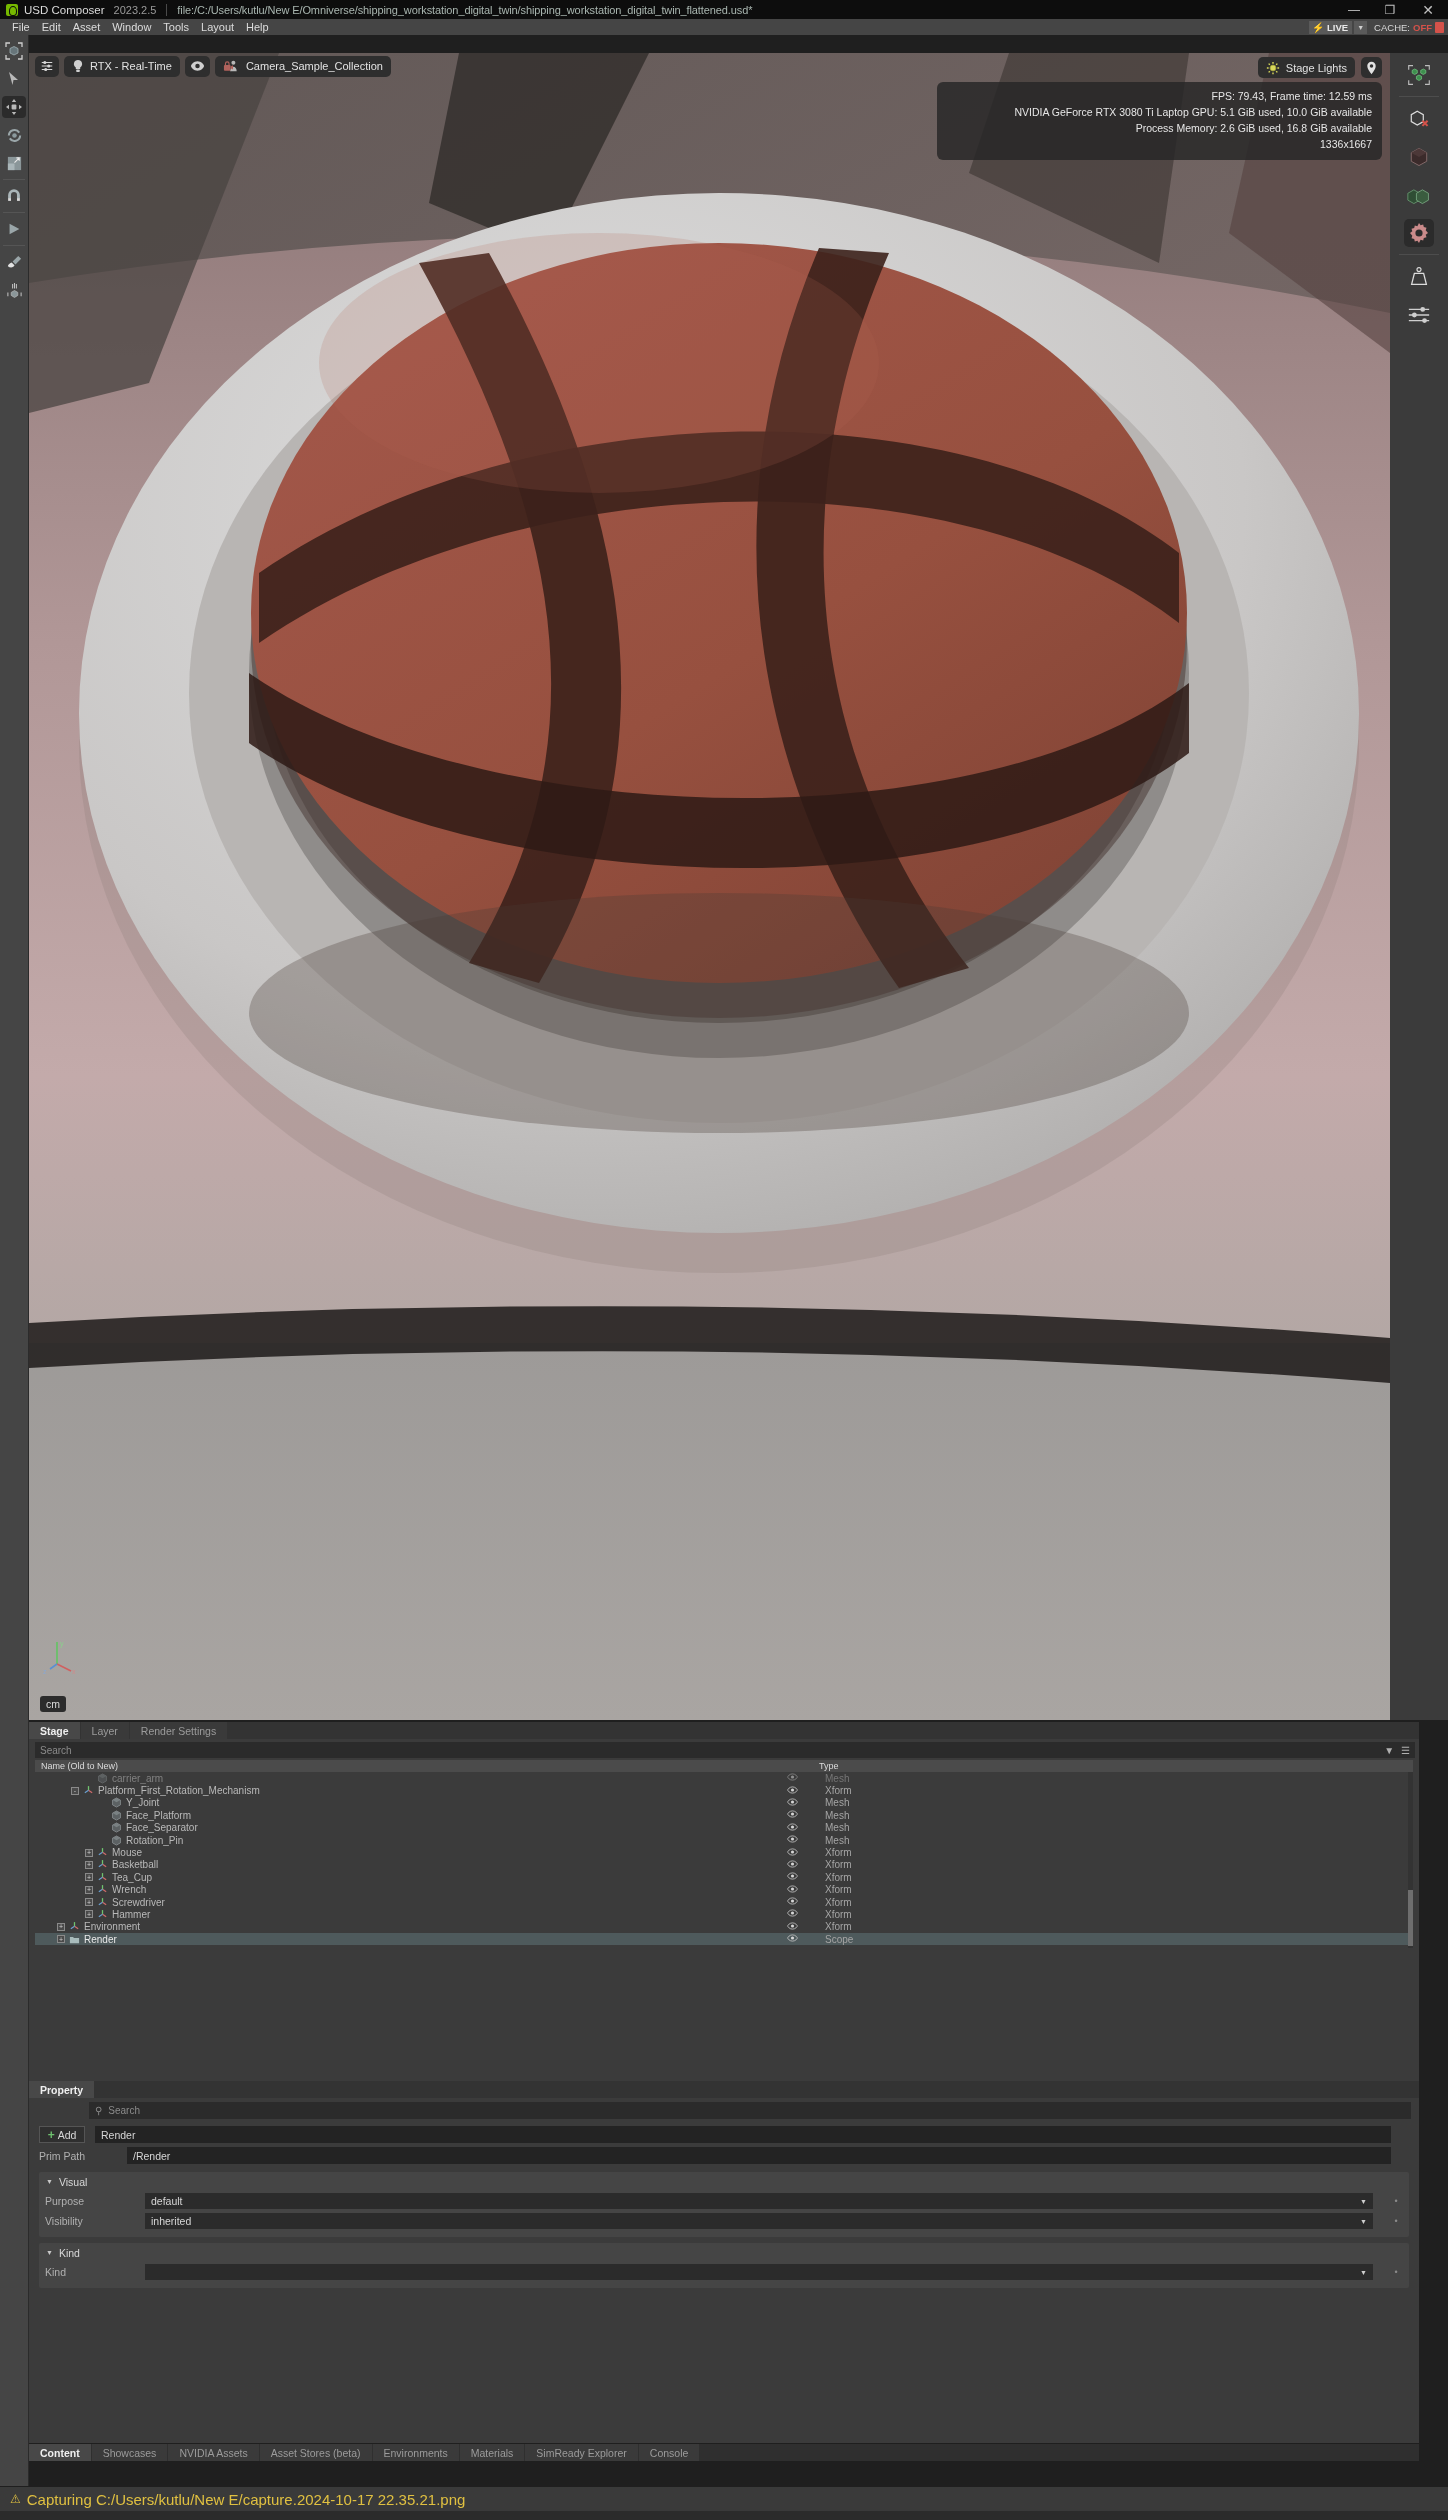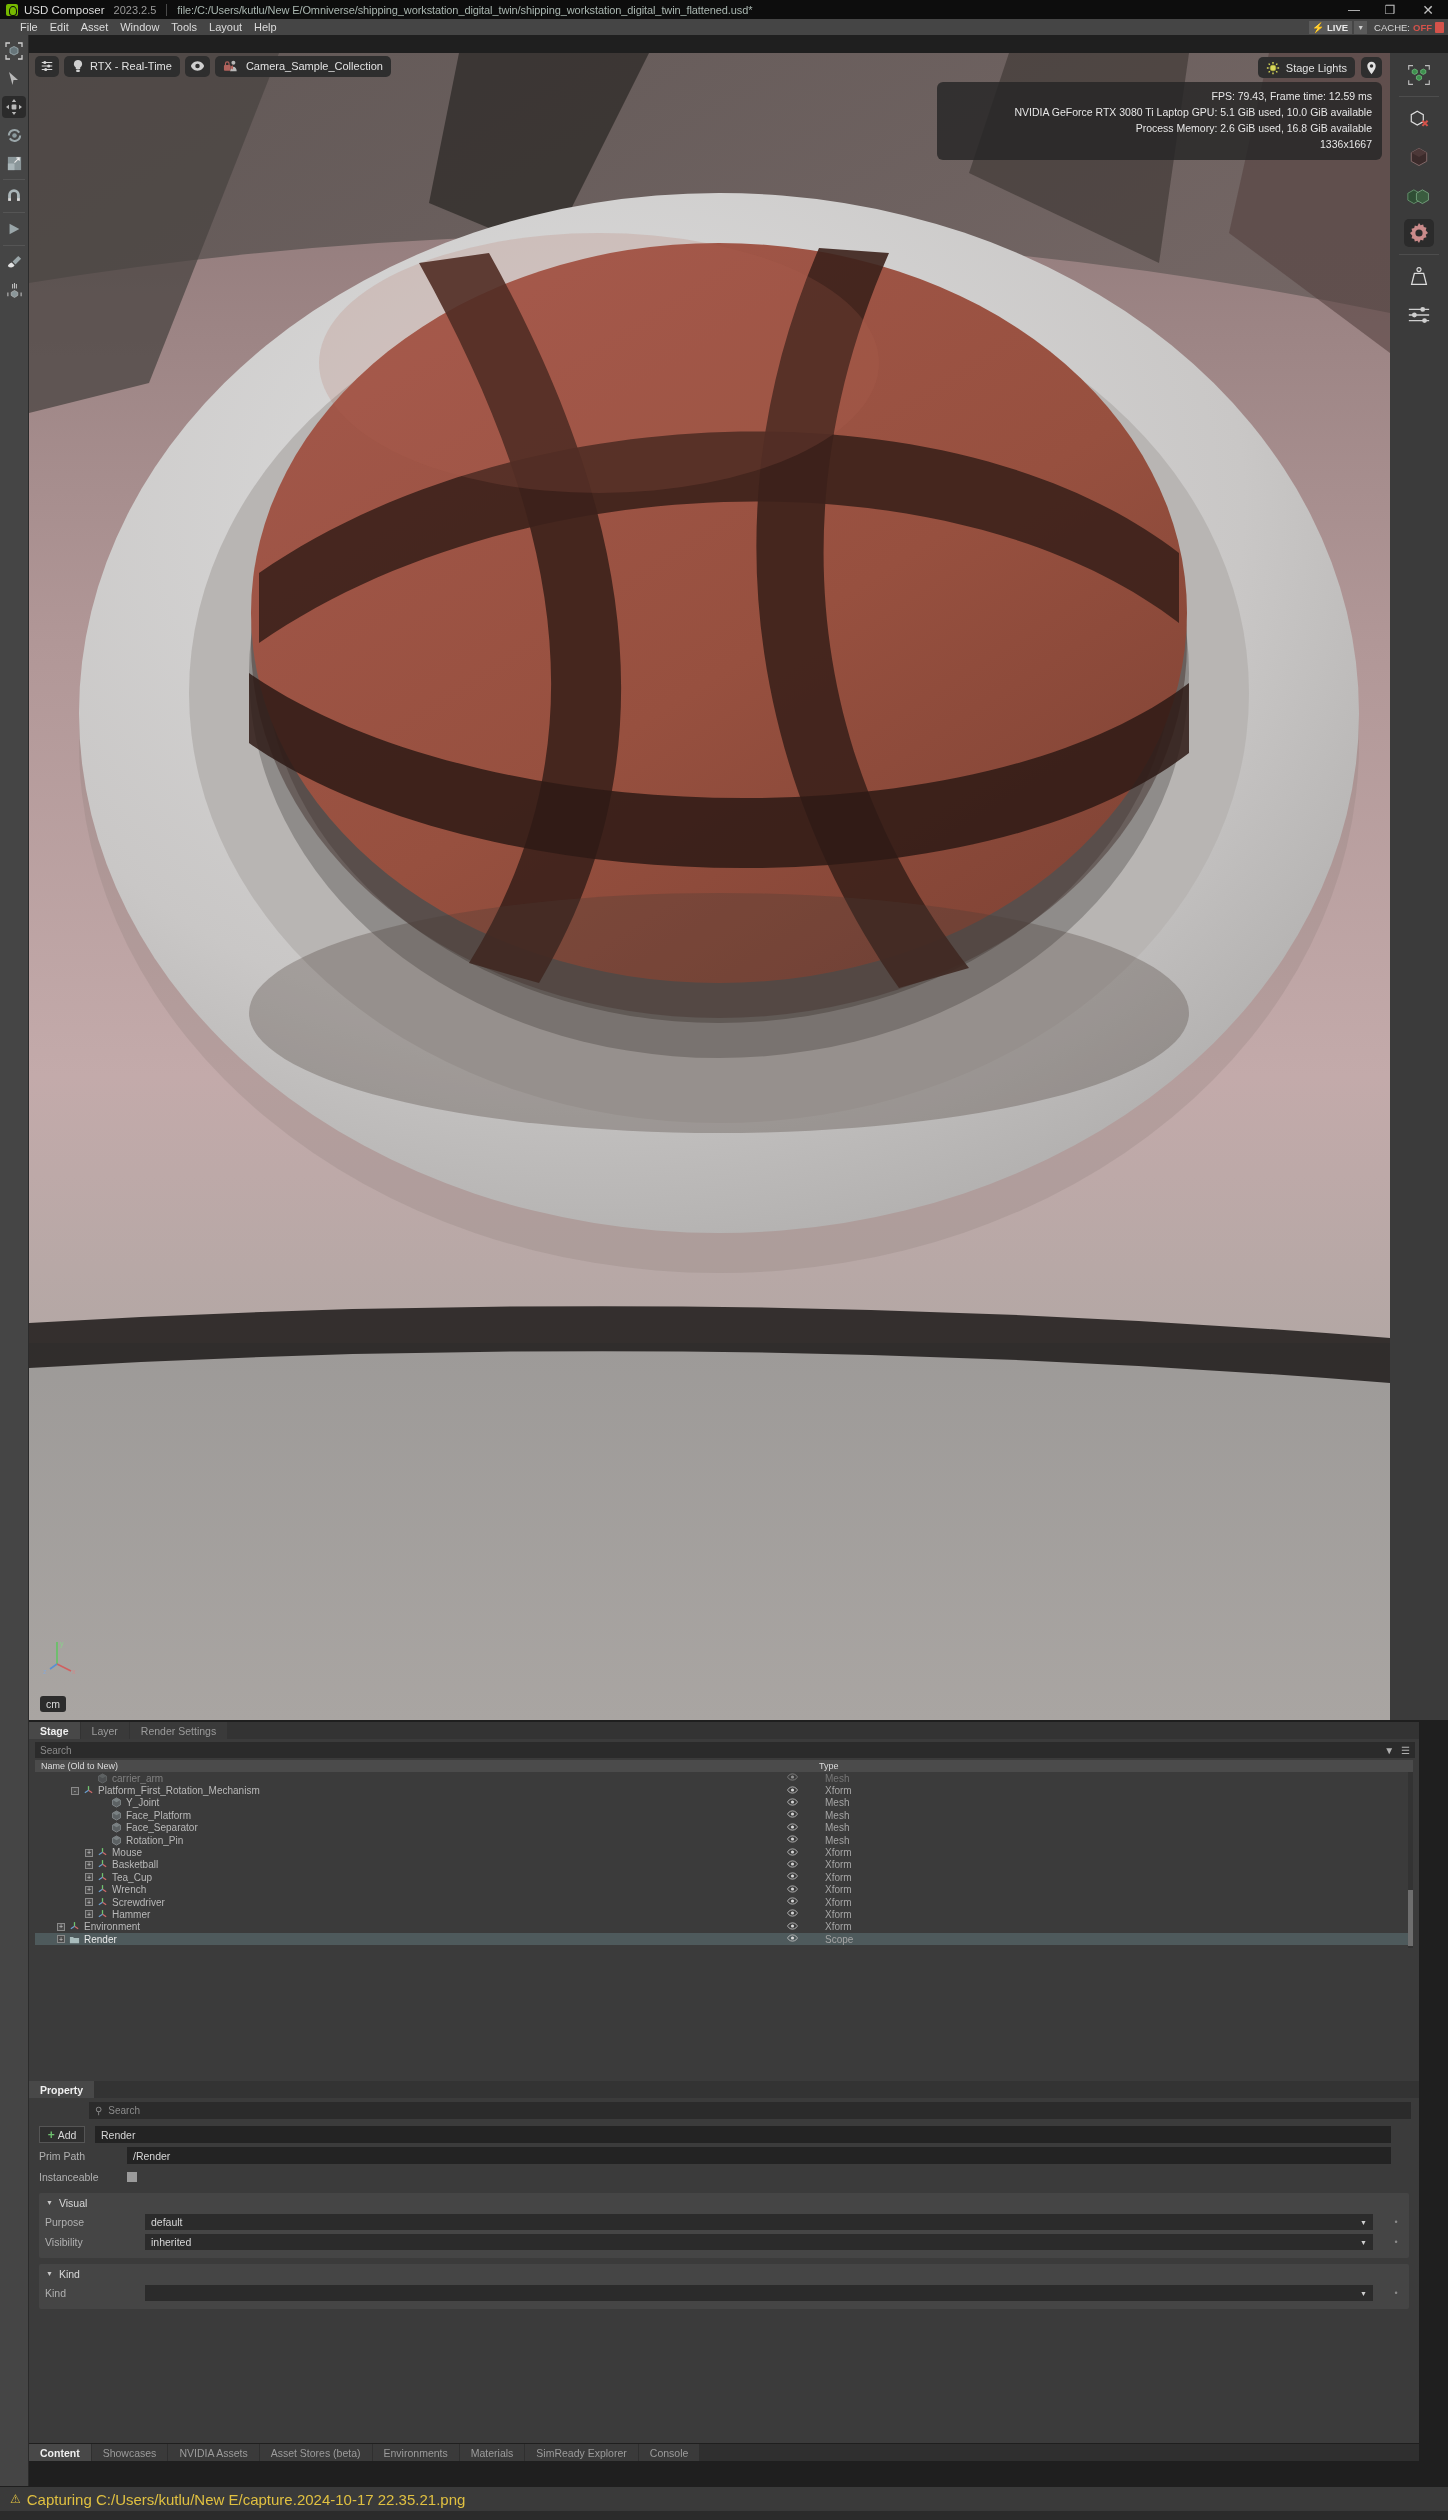--- a/index.html
+++ b/index.html
@@ -33,21 +33,21 @@
   .tb-win { position: absolute; right: 0; top: 0; height: 19px; display: flex; align-items: center; }
   .tb-btn {
     width: 36px; height: 19px; display: flex; align-items: center; justify-content: center;
     color: #c0c0c0; font-size: 12px;
   }
   .tb-btn.close { width: 40px; font-size: 14px; }
 
   
   .menubar {
     position: absolute; top: 19px; left: 0; width: 1448px; height: 16px;
-    background: #454545; display: flex; align-items: center; padding-left: 14px;
+    background: #454545; display: flex; align-items: center; padding-left: 6px;
     font-size: 11px;
   }
   .menu-item { padding: 0 6px; color: #dcdcdc; line-height: 16px; }
 
   
   .live-strip {
     position: absolute; right: 0; top: 0; height: 16px; display: flex;
     align-items: center; gap: 0px;
   }
   .live-chip {
@@ -796,24 +796,20 @@
         <span>Add</span>
       </div>
       <div class="prop-value">Render</div>
     </div>
 
     <div class="prop-row">
       <div class="prop-label">Prim Path</div>
       <div class="prop-value">/Render</div>
     </div>
 
-    <div class="prop-row">
-      <div class="prop-label">Instanceable</div>
-      <div class="checkbox"></div>
-    </div>
 
     <div class="section">
       <div class="section-head">
         <span class="caret-d">▼</span>
         <span>Visual</span>
       </div>
       <div class="sec-row">
         <div class="sec-label">Purpose</div>
         <div class="sec-dropdown">
           <span>default</span>

